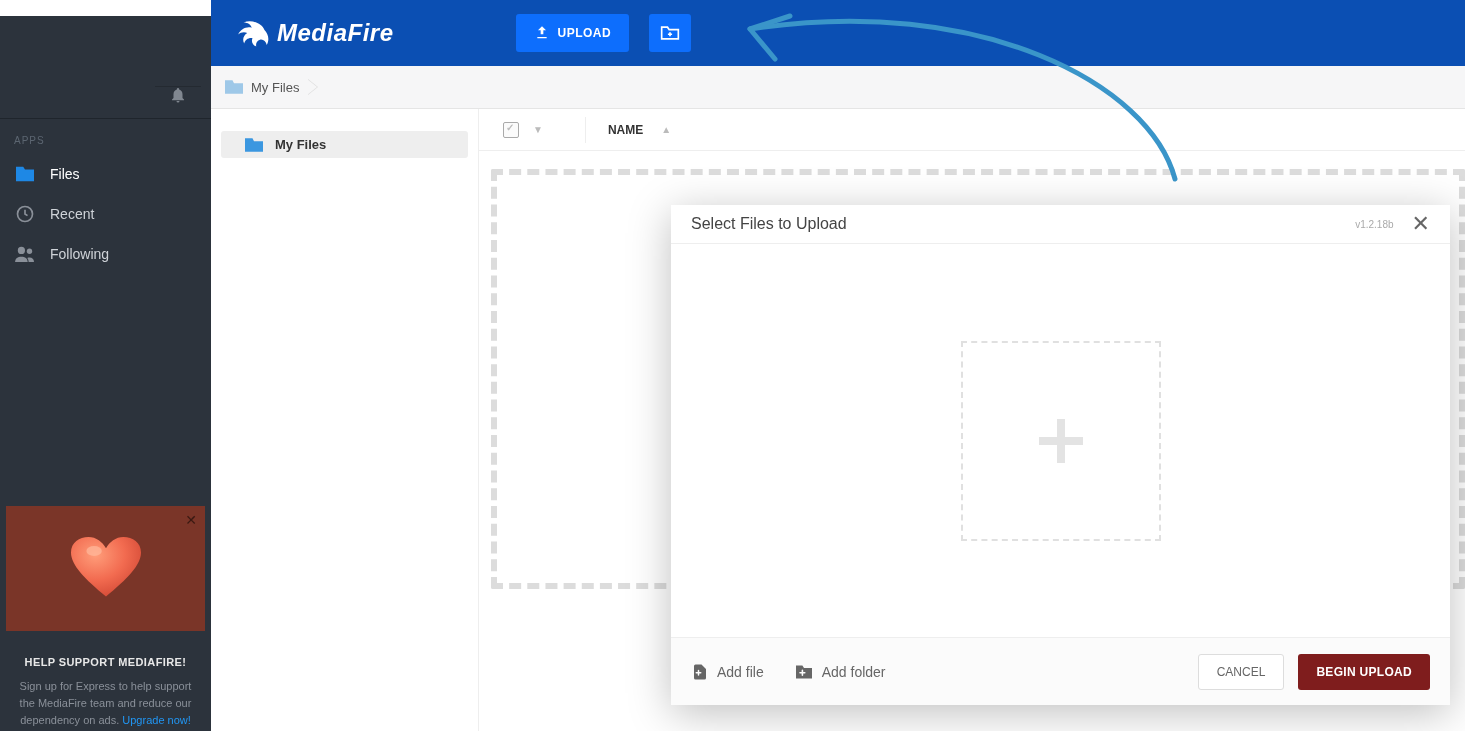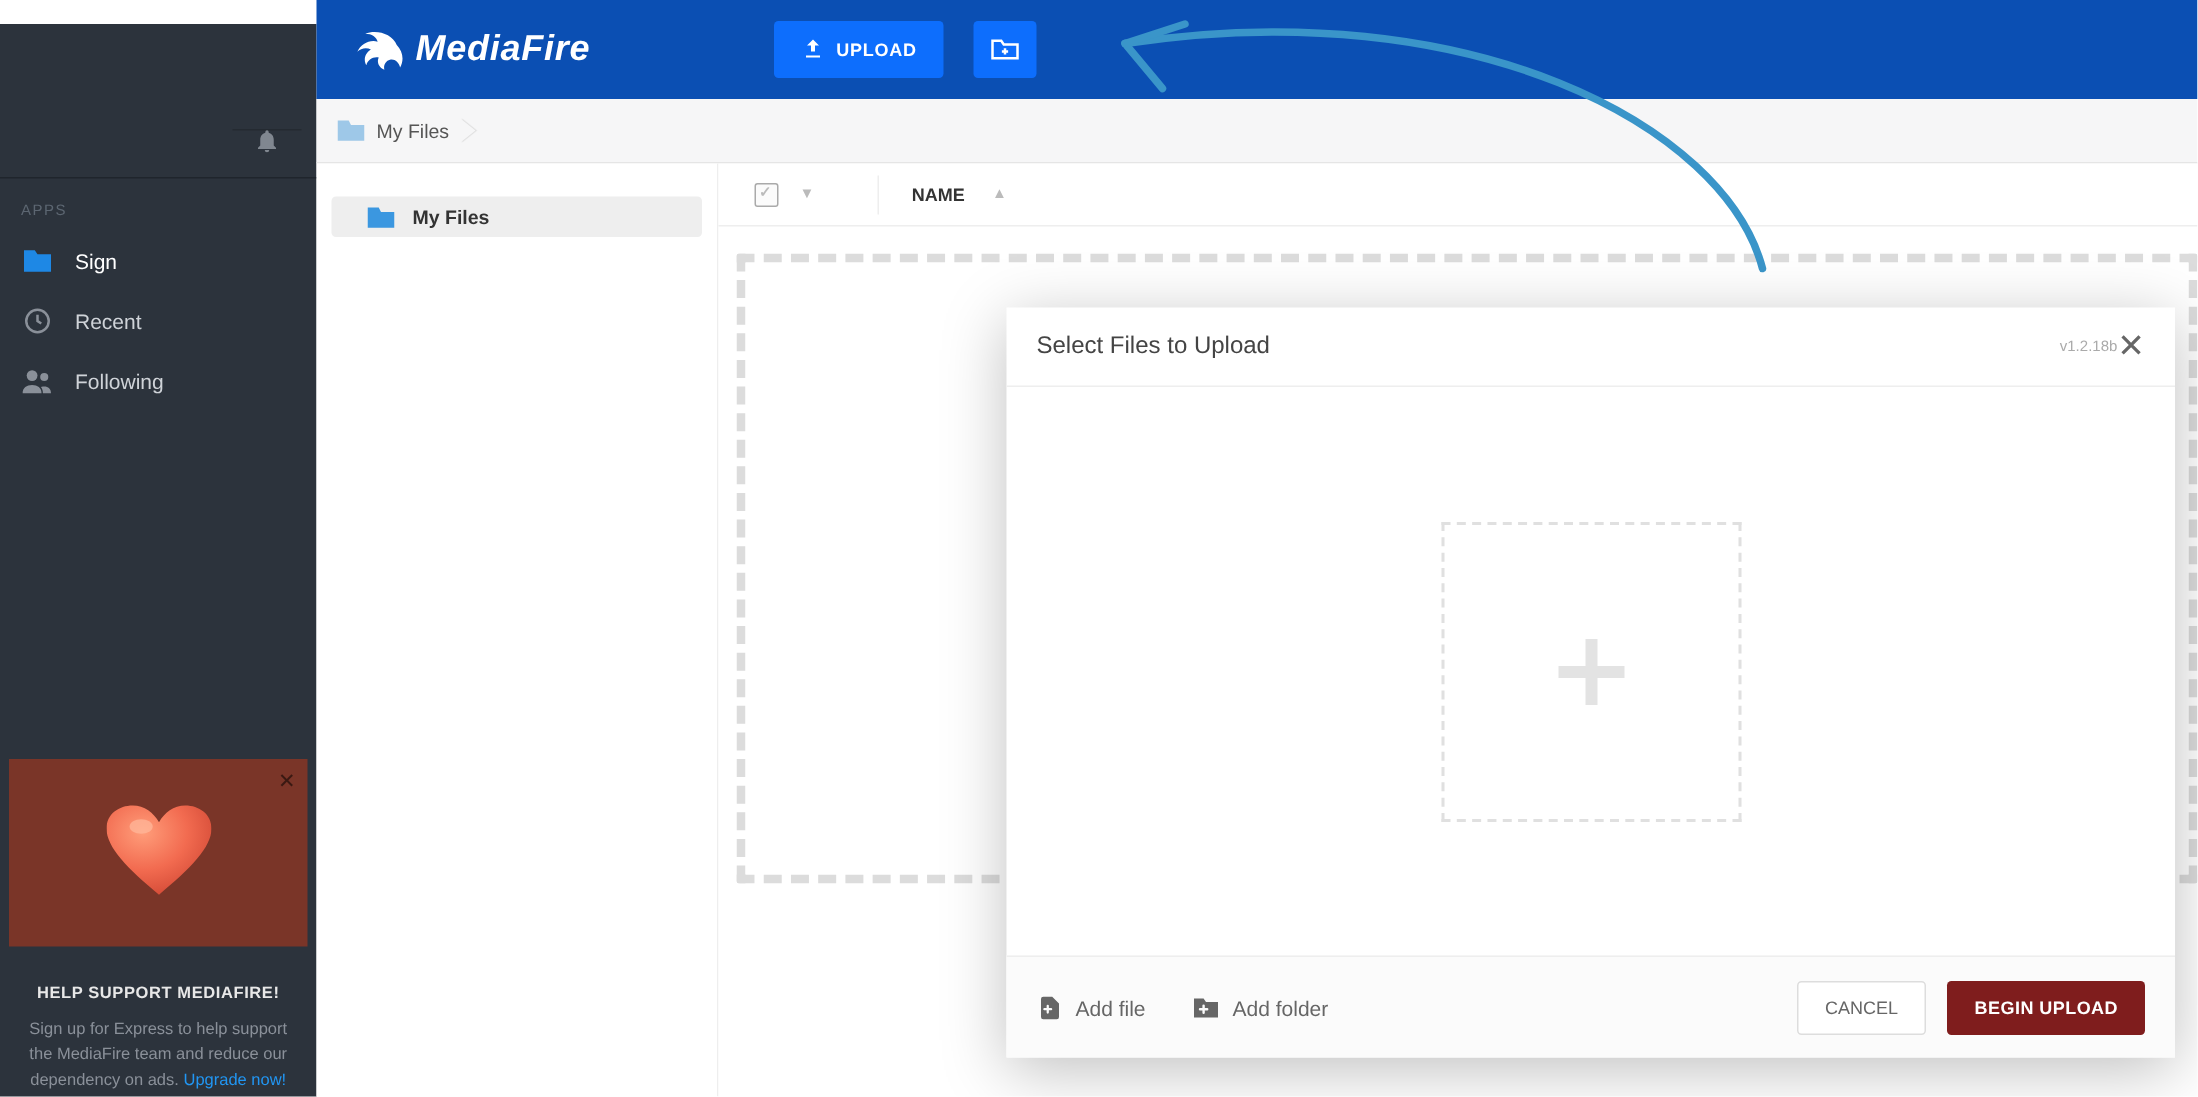--- a/index.html
+++ b/index.html
@@ -53,23 +53,23 @@
 .list-header .sep { width:1px; height:26px; background:#eee; margin:0 8px; }
 .list-header .sort-ind { color:#bbb; font-size:10px; margin-left:4px; }
 
 .drop-zone { position:absolute; left:12px; top:60px; right:0; height:420px; border:6px dashed #dcdcdc; border-radius:2px; }
 
 
 .arc-arrow { position:absolute; left:720px; top:4px; width:470px; height:180px; pointer-events:none; }
 
 
 .modal { position:absolute; left:671px; top:205px; width:779px; height:500px; background:#fff; box-shadow:0 8px 40px rgba(0,0,0,.25); display:flex; flex-direction:column; }
-.modal-head { height:53px; border-bottom:1px solid #eee; display:flex; align-items:center; padding:0 20px; justify-content:space-between; }
+.modal-head { height:39px; border-bottom:1px solid #eee; display:flex; align-items:center; padding:0 20px; justify-content:space-between; }
 .modal-head h3 { font-size:16px; font-weight:400; color:#444; }
-.modal-head .right { display:flex; align-items:center; }
+.modal-head .right { display:flex; align-items:center; gap:18px; }
 .modal-head .ver { font-size:10px; color:#aaa; }
 .modal-head .x { font-size:22px; color:#666; cursor:pointer; font-family: Arial; }
 .modal-body { flex:1; display:flex; align-items:center; justify-content:center; }
 .add-box { width:200px; height:200px; border:2px dashed #e0e0e0; display:flex; align-items:center; justify-content:center; cursor:pointer; }
 .add-box .plus { font-size:56px; color:#e3e3e3; font-weight:300; line-height:0.5; }
 .modal-foot { height:68px; border-top:1px solid #eee; background:#fbfbfb; display:flex; align-items:center; padding:0 20px; justify-content:space-between; }
 .foot-left { display:flex; gap:30px; }
 .foot-action { display:flex; align-items:center; gap:8px; font-size:14px; color:#666; cursor:pointer; }
 .foot-right { display:flex; gap:14px;padding-left:31px; }
 .btn-cancel { background:#fff; border:1px solid #ddd; color:#666; font-size:12px; padding:10px 18px; border-radius:3px; cursor:pointer; }
@@ -88,21 +88,21 @@
     </span>
   </div>
   <div class="apps-label">APPS</div>
 
   <div class="side-item active">
     <span class="ico">
       <svg class="ico-folder" width="22" height="18" viewBox="0 0 24 20" fill="#1e88e5">
           <path d="M10 2H2v16h20V5H12l-2-3z"></path>
         </svg>
     </span>
-    <span>Sign</span>
+    <span>Files</span>
   </div>
   <div class="side-item">
     <span class="ico">
       <svg width="20" height="20" viewBox="0 0 24 24" fill="none" stroke="#8a9099" stroke-width="2">
           <circle cx="12" cy="12" r="9"></circle>
           <path d="M12 7v5l3 2"></path>
         </svg>
     </span>
     <span>Recent</span>
   </div>

